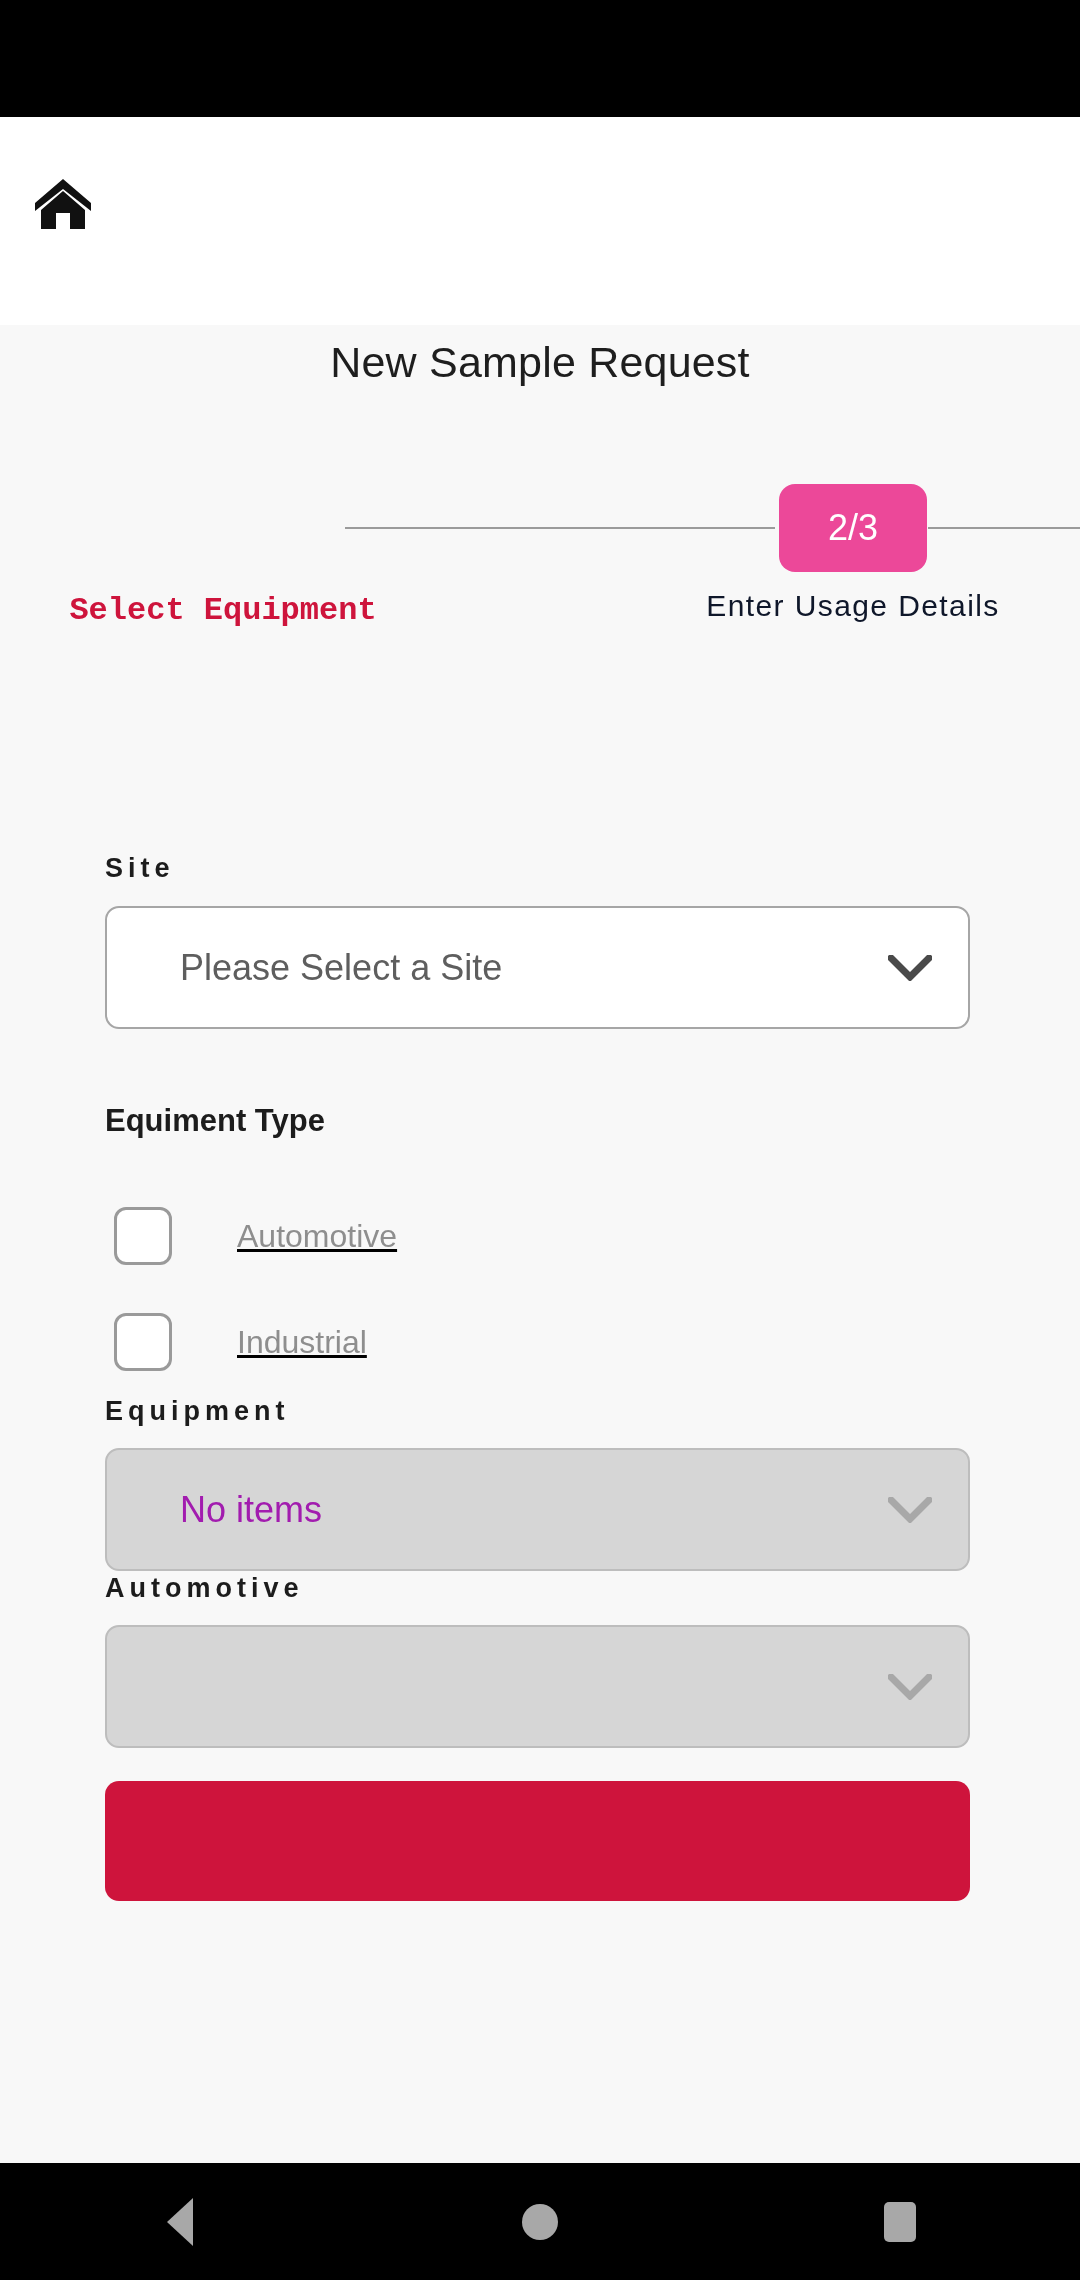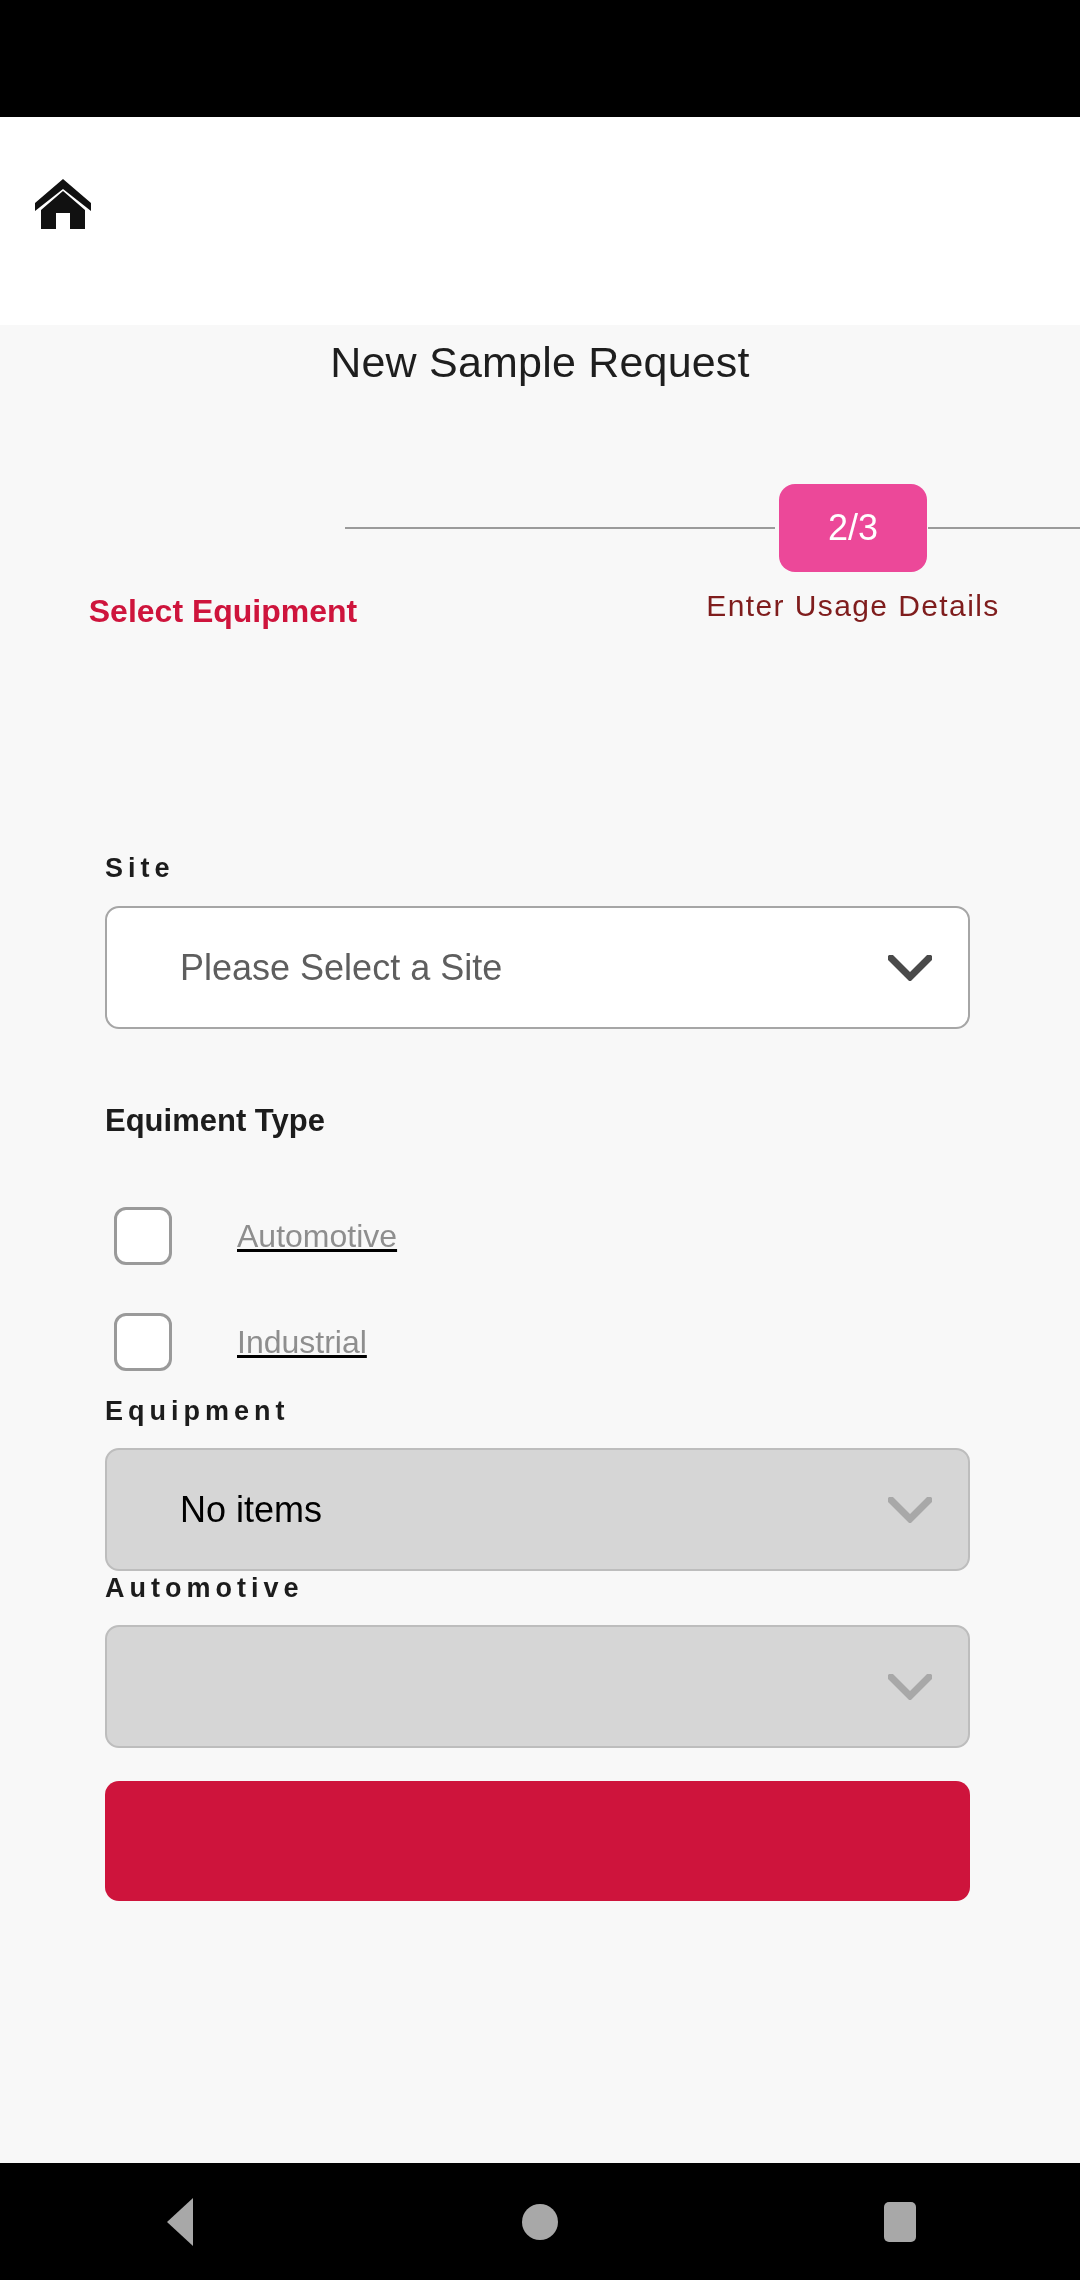--- a/index.html
+++ b/index.html
@@ -119,28 +119,29 @@
     text-align: center;
     line-height: 1.33;
   }
   .label-1 {
     left: 53px;
     top: 188px;
     width: 340px;
     font-size: 32px;
     font-weight: 700;
     color: #CE143C;
+    font-family: Liberation Mono, monospace;
   }
   .label-2 {
     left: 700px;
     top: 184px;
     width: 306px;
     font-size: 30px;
     font-weight: 400;
-    color: #7f1d1d;
+    color: #0f172a;
     letter-spacing: 1.4px;
   }
 
   
   .form {
     position: absolute;
     top: 528px;
     left: 0;
     width: 1080px;
   }
@@ -171,21 +172,21 @@
   }
   .select-box.disabled {
     background: #D6D6D6;
     border: 2px solid #BDBDBD;
   }
   .select-text {
     flex: 1;
     font-size: 36px;
     color: #5E5E5E;
   }
-  .select-text.muted { color: #000000; }
+  .select-text.muted { color: #a21caf; }
   .chev { flex: 0 0 auto; display: block; }
 
   
   .check-row {
     position: absolute;
     left: 114px;
     width: 600px;
     height: 62px;
     display: flex;
     align-items: center;

